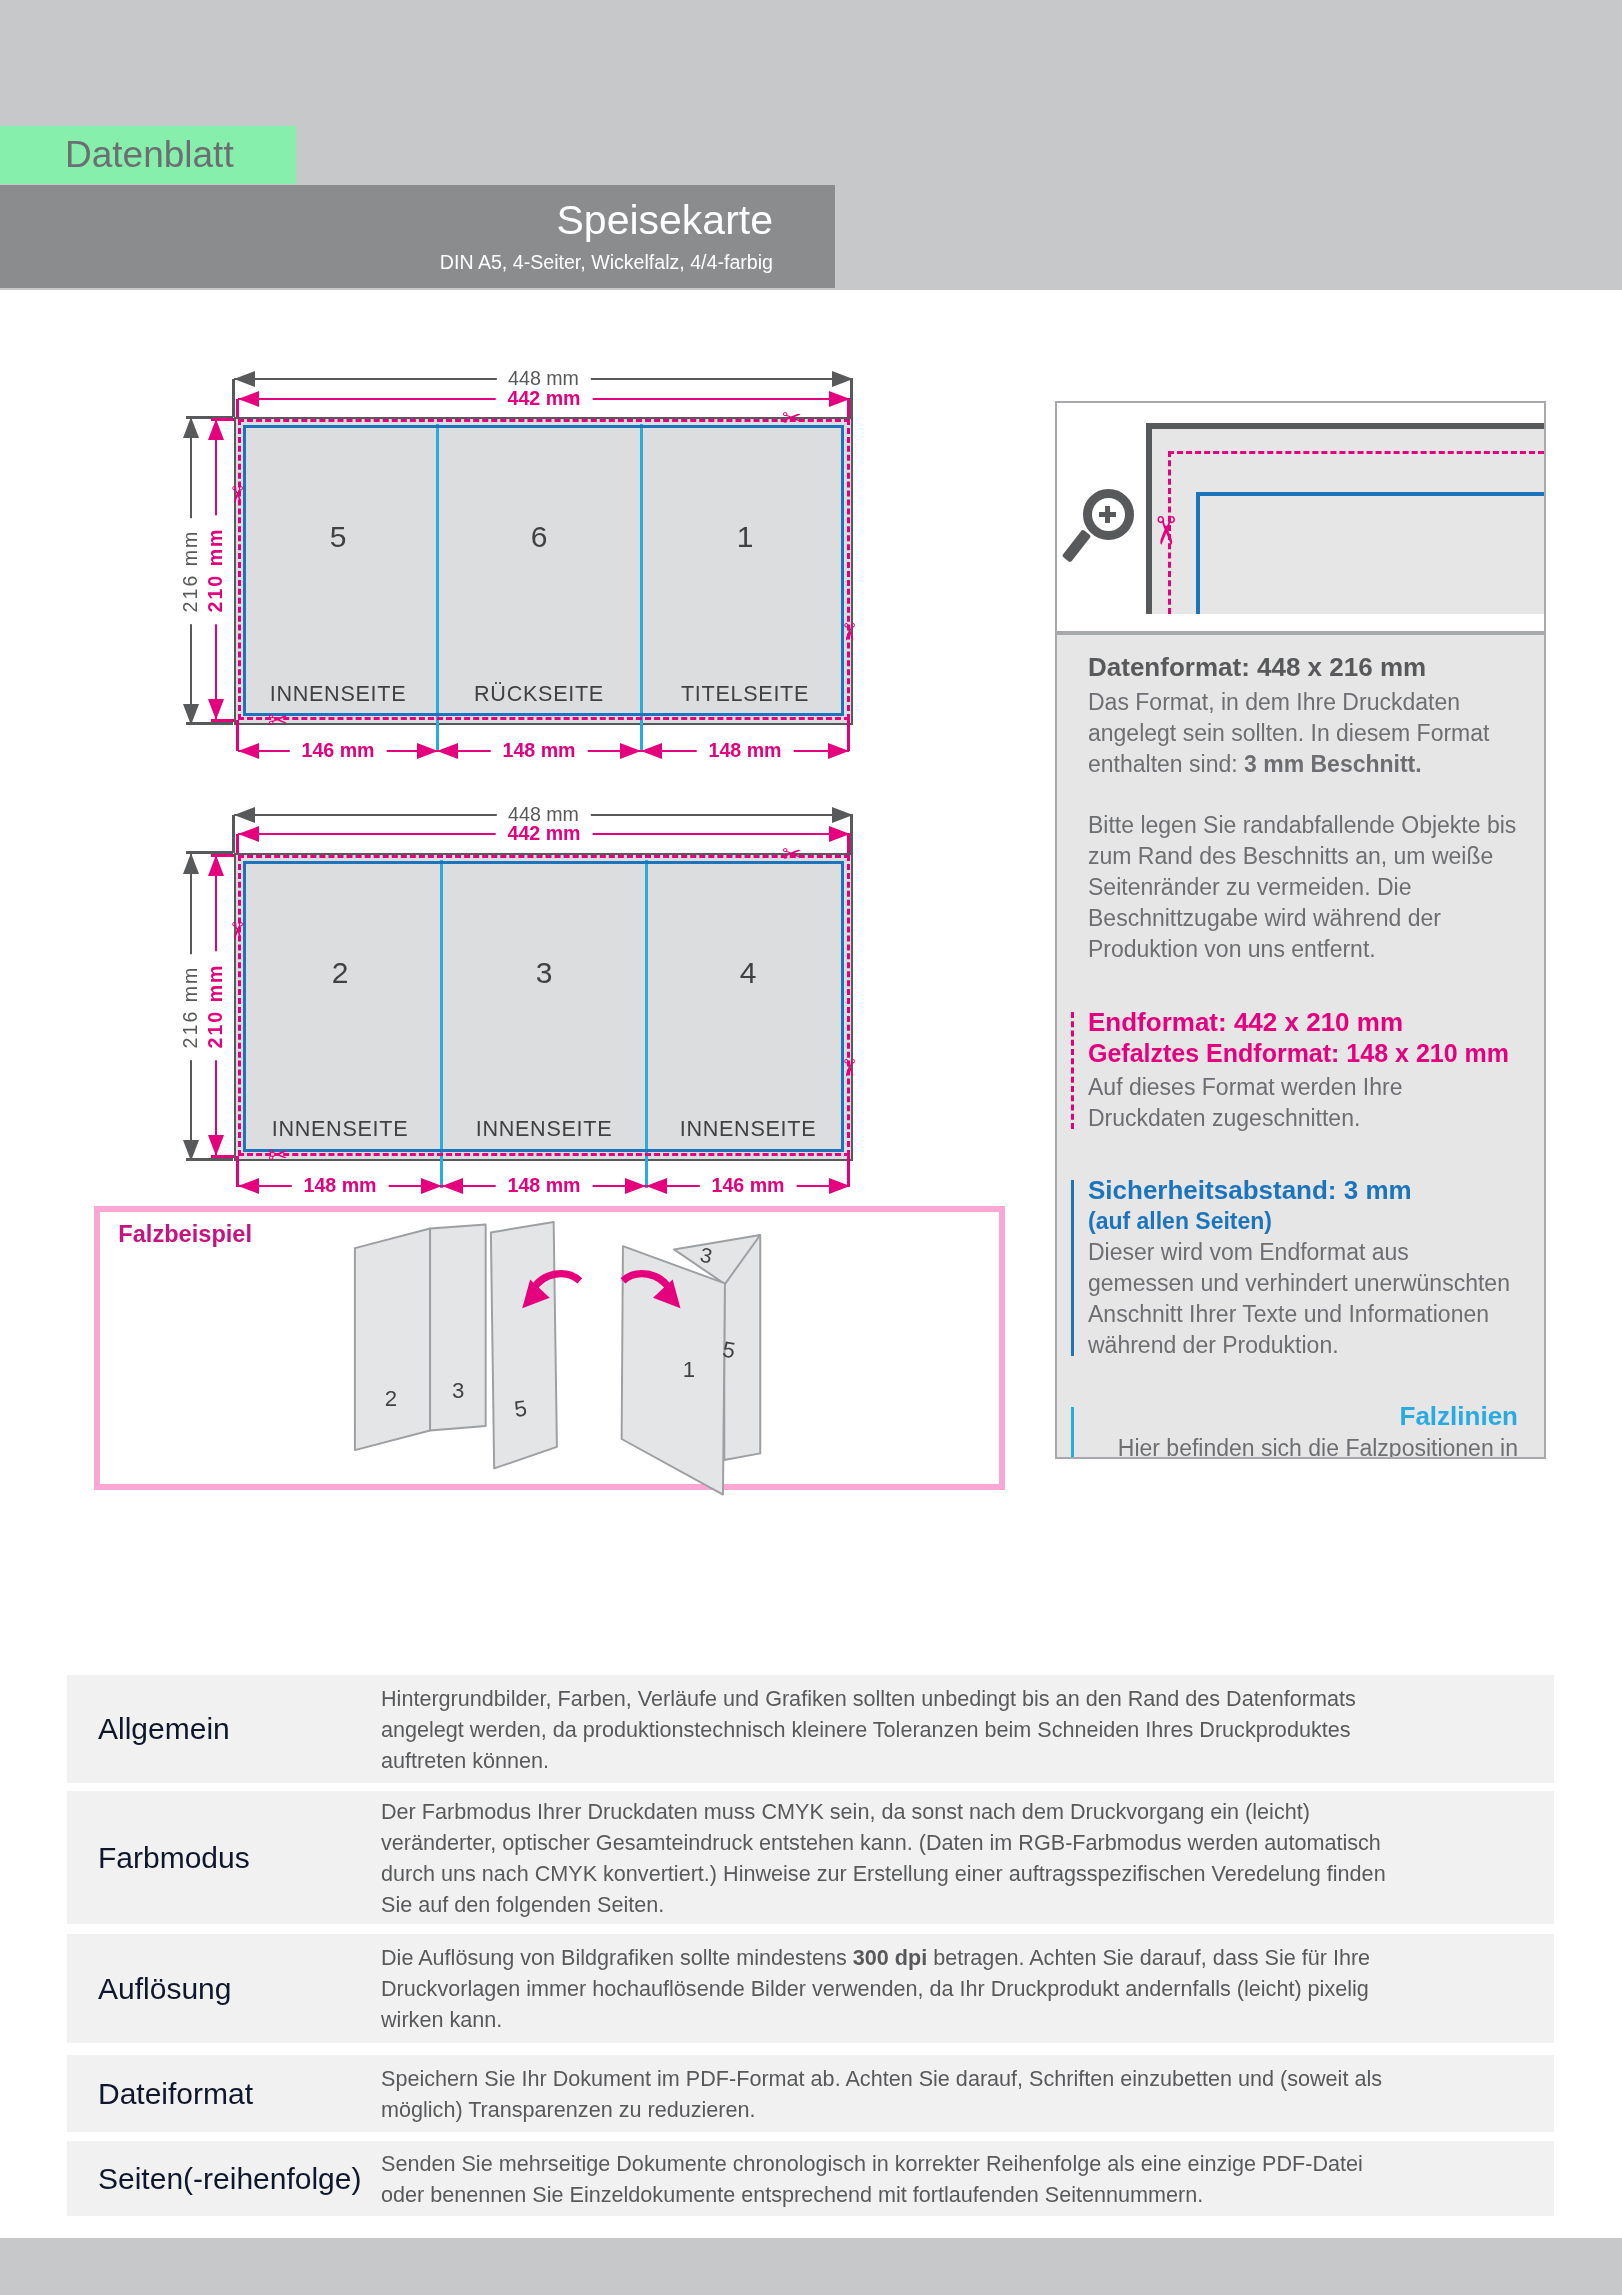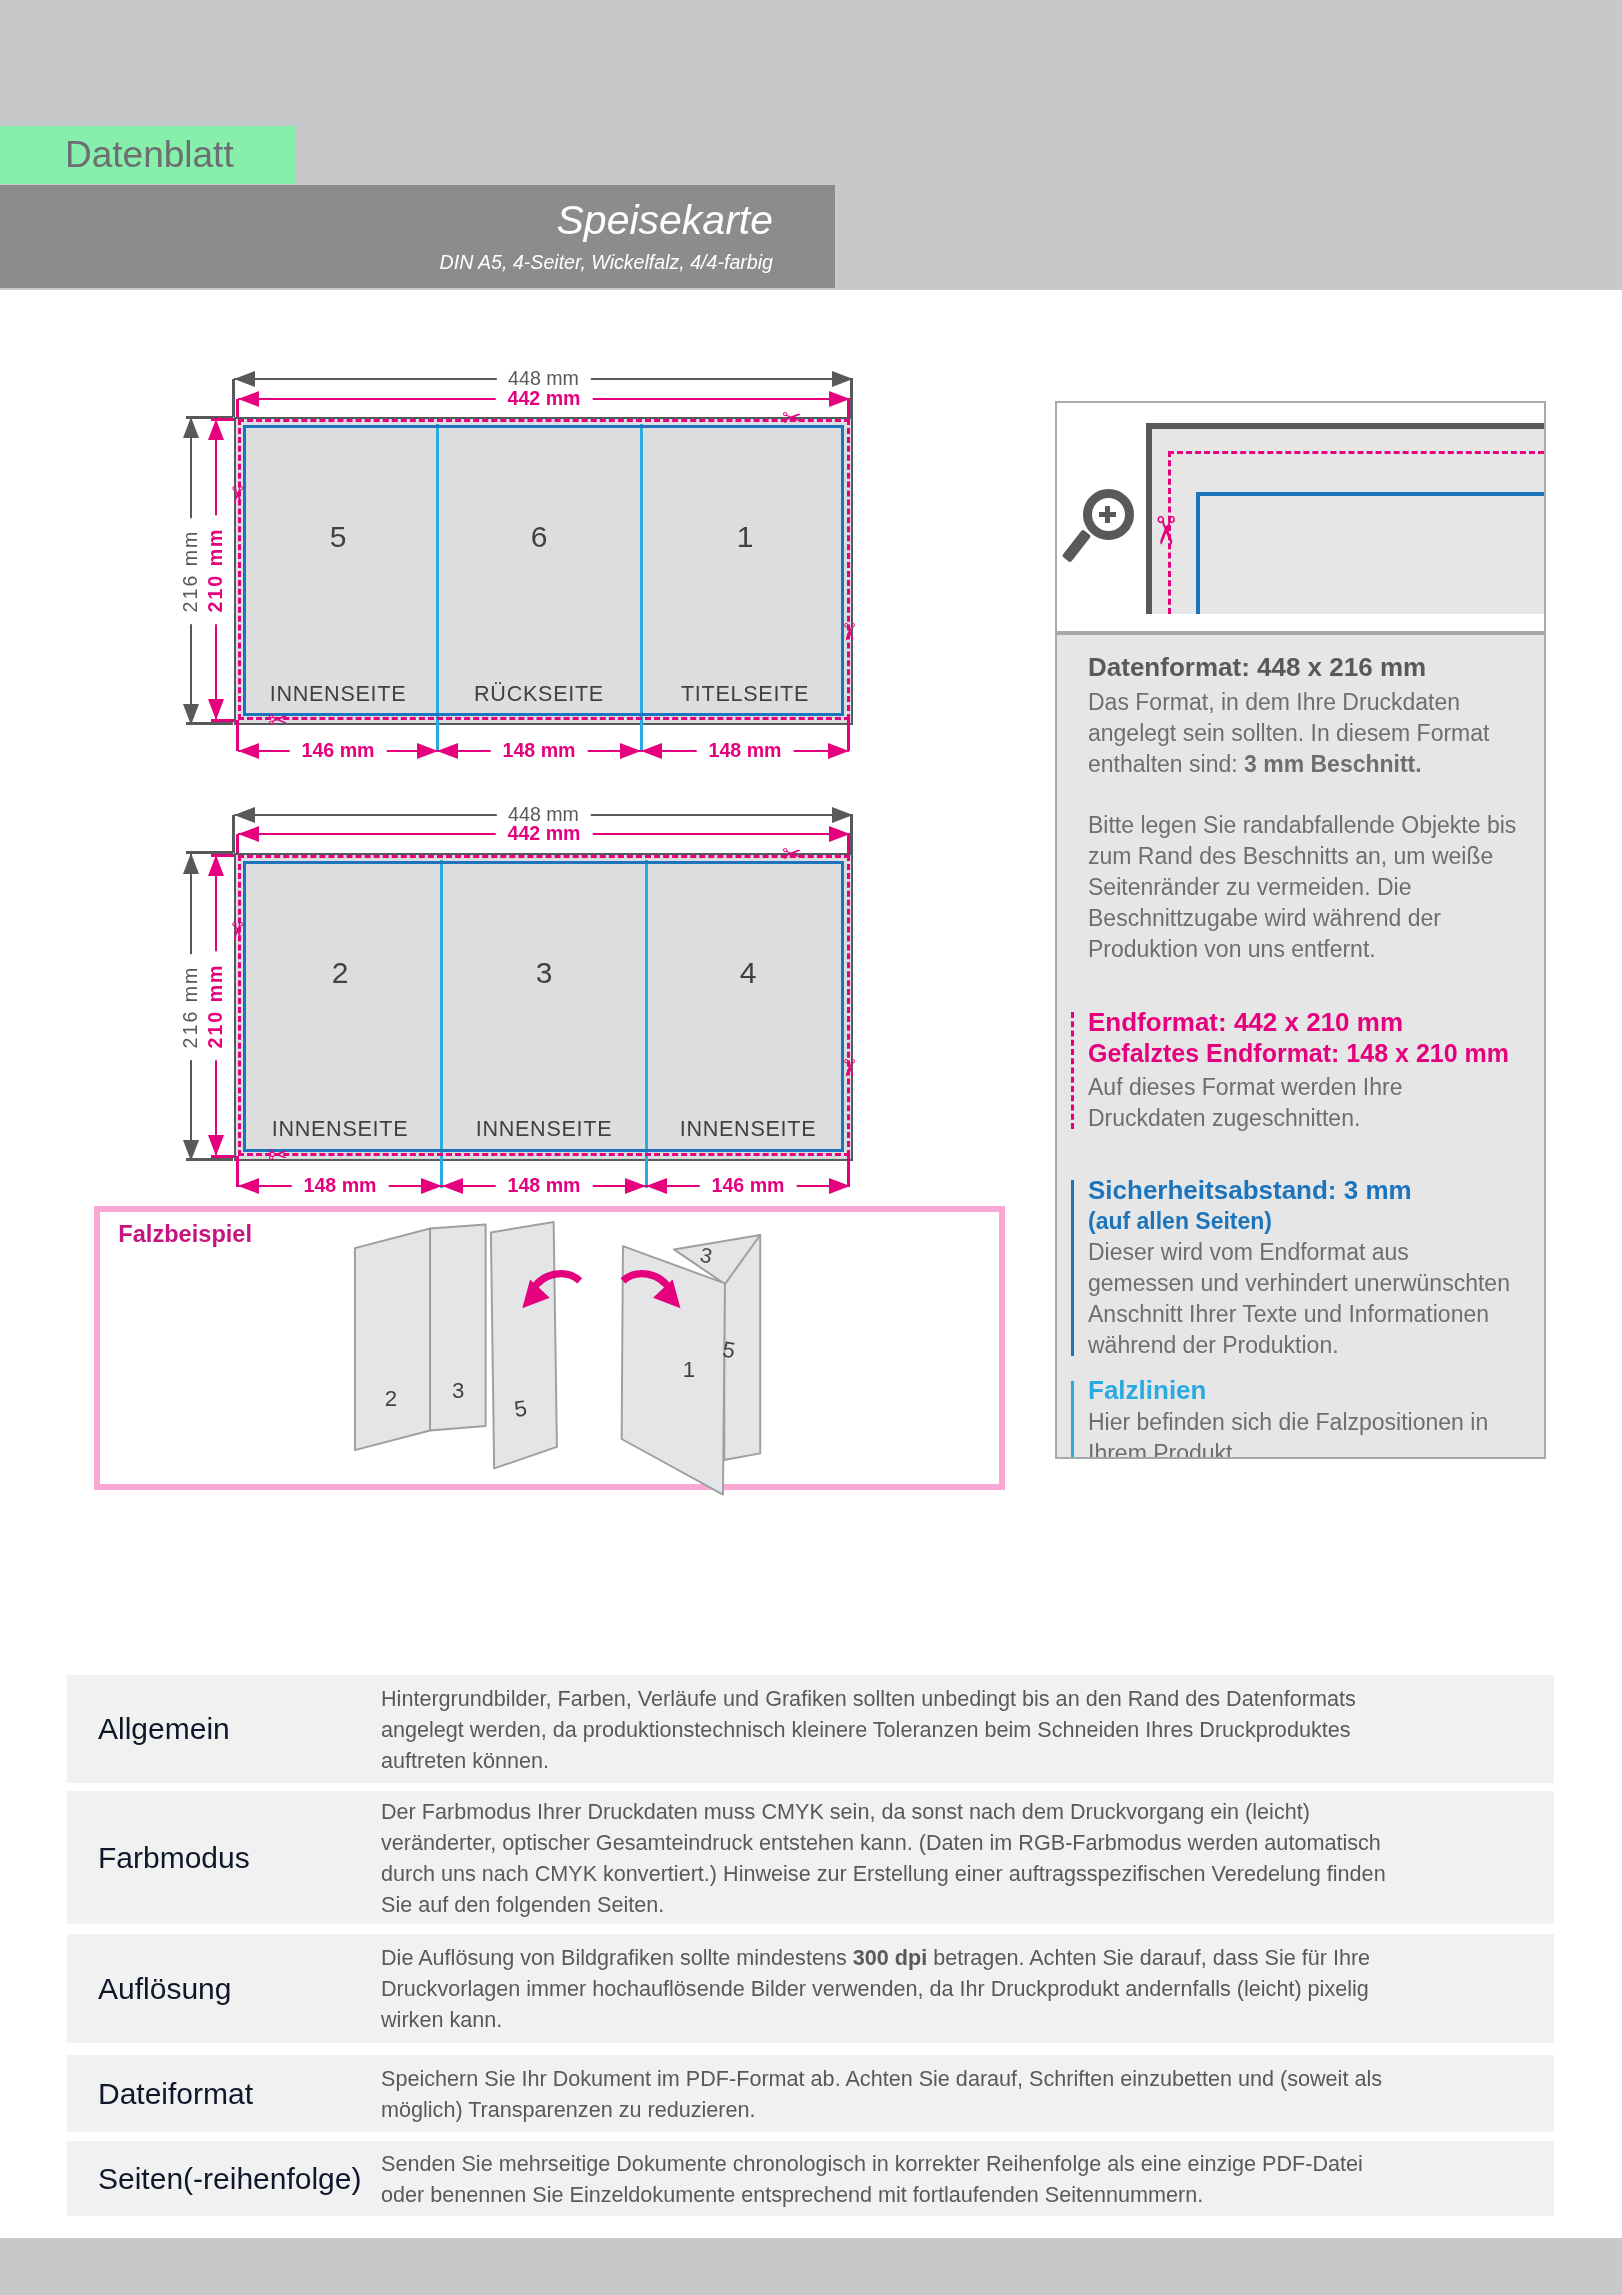--- a/index.html
+++ b/index.html
@@ -5,21 +5,21 @@
   html,body{margin:0;padding:0;background:#fff;}
   #page{position:relative;width:1623px;height:2295px;background:#ffffff;overflow:hidden;
         font-family:"Liberation Sans", sans-serif;color:#58595b;}
 
   
   .topbar{position:absolute;left:0;top:0;width:1623px;height:290px;background:#c7c8ca;}
   .datenblatt-box{position:absolute;left:0;top:126px;width:296px;height:58px;background:#86efac;}
   .datenblatt-box span{display:block;padding-left:65px;line-height:58px;font-size:37px;color:#6d6e71;}
   .titleband{position:absolute;left:0;top:185px;width:835px;height:103px;background:#8a8c8e;
              display:flex;flex-direction:column;align-items:flex-end;justify-content:center;
-             padding-right:0;box-sizing:border-box;font-style:italic;}
+             padding-right:0;box-sizing:border-box;}
   .titleband .product{font-size:41px;color:#ffffff;margin-right:62px;line-height:1.05;}
   .titleband .subtitle{font-size:19.6px;color:#ffffff;margin-right:62px;margin-top:9.2px;}
 
   
   .hdim{position:absolute;height:0;}
   .hdim .ln{position:absolute;left:0;right:0;top:-1.3px;border-top:2.6px solid currentColor;}
   .hdim::before{content:"";position:absolute;left:0;top:-8.5px;width:0;height:0;
     border:8.5px solid transparent;border-left:0;border-right:21px solid currentColor;}
   .hdim::after{content:"";position:absolute;right:0;top:-8.5px;width:0;height:0;
     border:8.5px solid transparent;border-right:0;border-left:21px solid currentColor;}
@@ -289,21 +289,21 @@
       <h3 class="h-mag">Endformat: 442 x 210 mm</h3>
       <h3 class="h-mag2">Gefalztes Endformat: 148 x 210 mm</h3>
       <p>Auf dieses Format werden Ihre Druckdaten zugeschnitten.</p>
     </div>
     <div class="ib-sec" style="margin-top:41px;">
       <div class="marker solid-b"></div>
       <h3 class="h-blue">Sicherheitsabstand: 3 mm</h3>
       <p class="sub-blue" style="margin-top:0;">(auf allen Seiten)</p>
       <p style="margin-top:0;">Dieser wird vom Endformat aus gemessen und verhindert unerwünschten Anschnitt Ihrer Texte und Informationen während der Produktion.</p>
     </div>
-    <div class="ib-sec" style="margin-top:14px;">
+    <div class="ib-sec" style="margin-top:40px;text-align:right;">
       <div class="marker solid-c"></div>
       <h3 class="h-cyan">Falzlinien</h3>
       <p style="margin-top:0;">Hier befinden sich die Falzpositionen in Ihrem Produkt.</p>
     </div>
   </div>
 
 
   <div class="tiprow" style="top:1675px;height:108px;">
     <div class="rlabel">Allgemein</div>
     <div class="rbody">Hintergrundbilder, Farben, Verläufe und Grafiken sollten unbedingt bis an den Rand des Datenformats angelegt werden, da produktionstechnisch kleinere Toleranzen beim Schneiden Ihres Druckproduktes auftreten können.</div>

